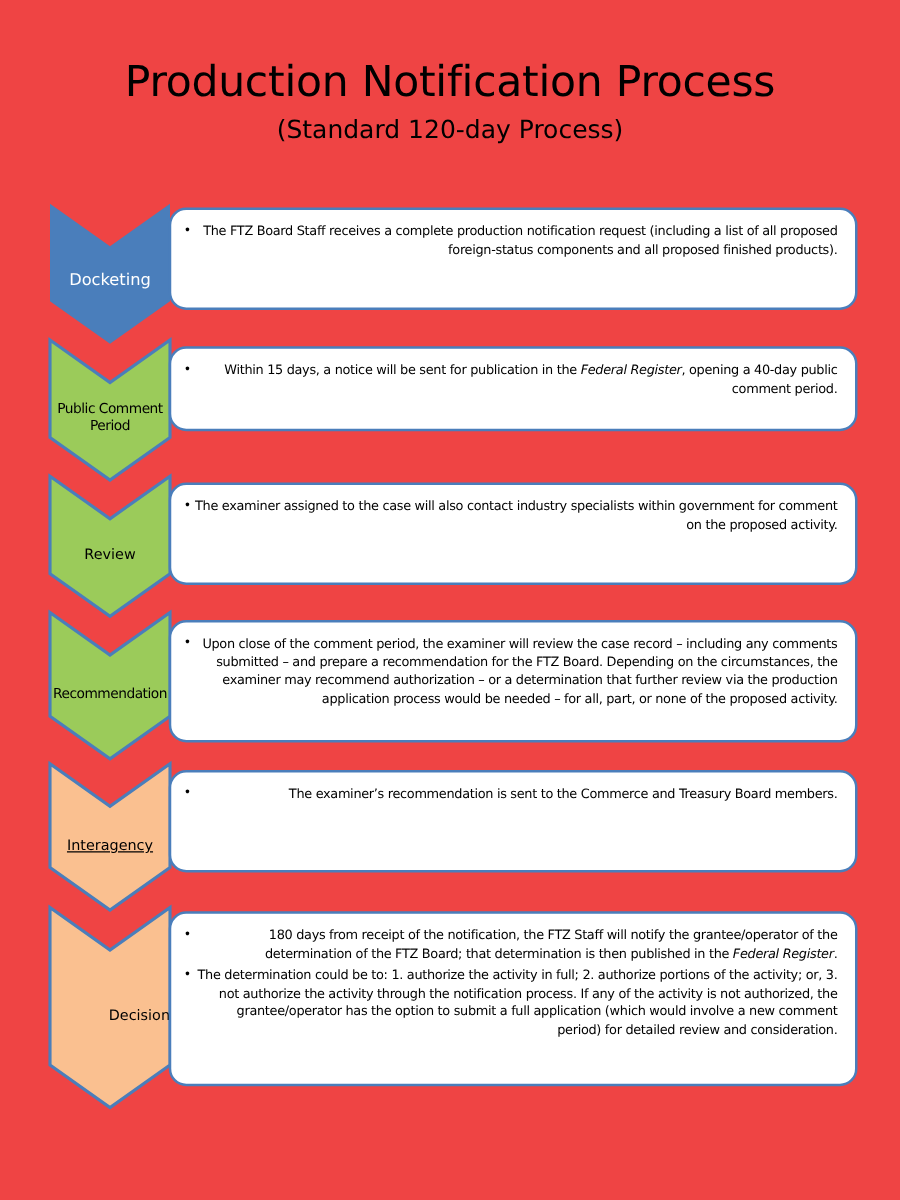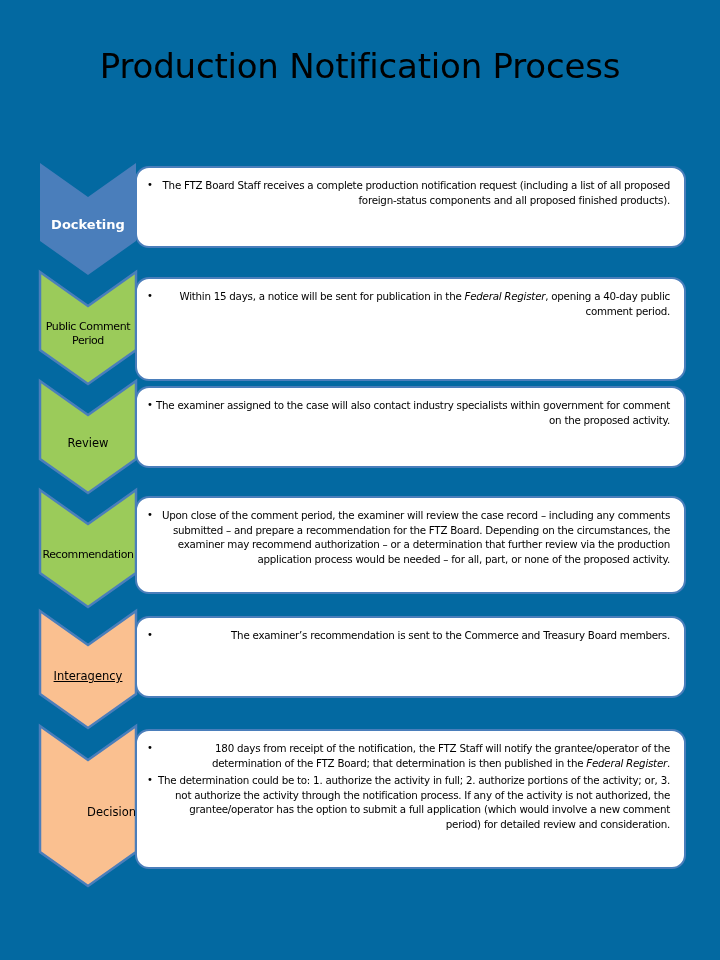--- a/index.html
+++ b/index.html
@@ -4,21 +4,21 @@
 <style>
   html, body {
     margin: 0;
     padding: 0;
     background: #ffffff;
   }
   #page {
     position: relative;
     width: 720px;
     height: 960px;
-    background: #0369a1;
+    background: #ef4444;
     overflow: hidden;
     font-family: "Liberation Sans", sans-serif;
     -webkit-font-smoothing: antialiased;
   }
 
   
   #title-block {
     position: absolute;
     left: 0;
     top: 46px;
@@ -69,21 +69,21 @@
     position: absolute;
     left: 0;
     width: 96px;
     text-align: center;
     font-family: "DejaVu Sans", sans-serif;
     font-size: 11.5px;
     line-height: 14px;
     color: #000000;
     pointer-events: none;
   }
-  .chevron-label.light { color: #ffffff; font-size: 13px; font-weight: bold; }
+  .chevron-label.light { color: #ffffff; font-size: 13px; }
   .chevron-label.tight { font-size: 11px; letter-spacing: -0.4px; }
 
   
   .textbox {
     position: absolute;
     left: 135px;
     width: 551px;
     box-sizing: border-box;
     border: 2.5px solid #4a7ebb;
     border-radius: 14px;
@@ -120,41 +120,42 @@
     font-style: italic;
   }
 </style>
 </head>
 <body>
 
 <div id="page">
 
   <div id="title-block">
     <div id="main-title">Production Notification Process</div>
+    <div id="sub-title">(Standard 120-day Process)</div>
   </div>
 
   <div id="flow">
       <div class="chevron" style="top: 163px; height: 112px;">
         <svg viewBox="0 0 96 112" preserveAspectRatio="none">
           <polygon points="0,0 48,34 96,0 96,78 48,112 0,78" fill="#4a7ebb" stroke="#4a7ebb" stroke-width="0" stroke-linejoin="miter"></polygon>
         </svg>
         <div class="chevron-label light" style="top: 55px;">Docketing</div>
       </div>
       <div class="textbox" style="top: 166px; height: 82px;">
         <ul class="bullet-list">
           <li><span>The FTZ Board Staff receives a complete production notification request (including a list of all proposed foreign-status components and all proposed finished products).</span></li>
         </ul>
       </div>
       <div class="chevron" style="top: 272px; height: 112px;">
         <svg viewBox="0 0 96 112" preserveAspectRatio="none">
           <polygon points="0,0 48,34 96,0 96,78 48,112 0,78" fill="#9bcb5a" stroke="#4a7ebb" stroke-width="2.5" stroke-linejoin="miter"></polygon>
         </svg>
         <div class="chevron-label tight" style="top: 48px;">Public Comment Period</div>
       </div>
-      <div class="textbox" style="top: 277px; height: 104px;">
+      <div class="textbox" style="top: 277px; height: 68px;">
         <ul class="bullet-list">
           <li><span>Within 15 days, a notice will be sent for publication in the </span><i>Federal Register</i><span>, opening a 40-day public comment period.</span></li>
         </ul>
       </div>
       <div class="chevron" style="top: 381px; height: 112px;">
         <svg viewBox="0 0 96 112" preserveAspectRatio="none">
           <polygon points="0,0 48,34 96,0 96,78 48,112 0,78" fill="#9bcb5a" stroke="#4a7ebb" stroke-width="2.5" stroke-linejoin="miter"></polygon>
         </svg>
         <div class="chevron-label" style="top: 55px;">Review</div>
       </div>

